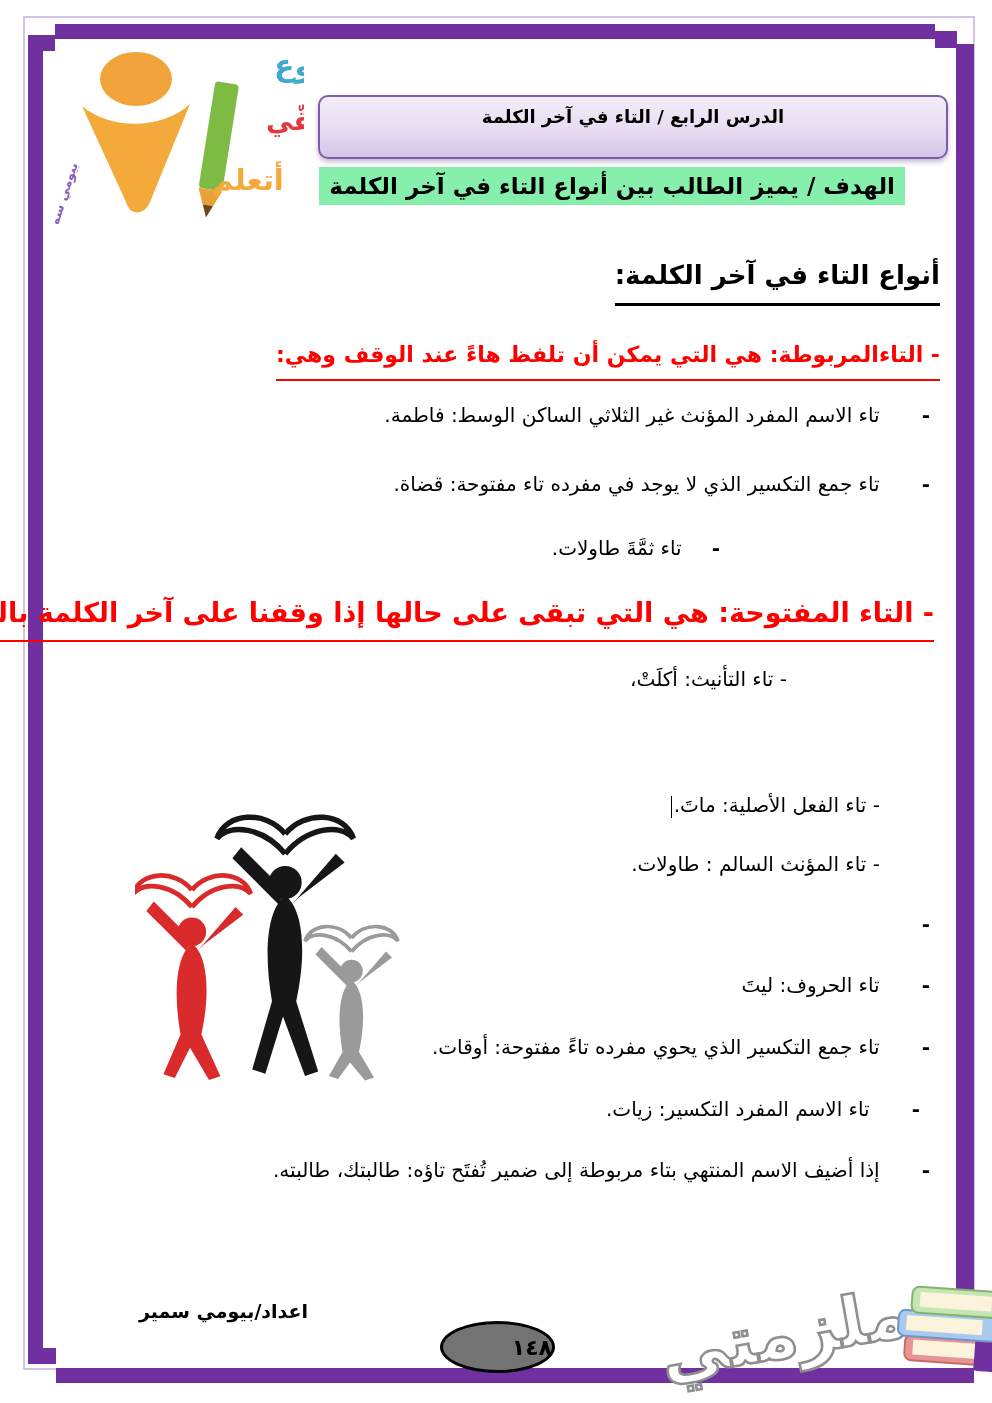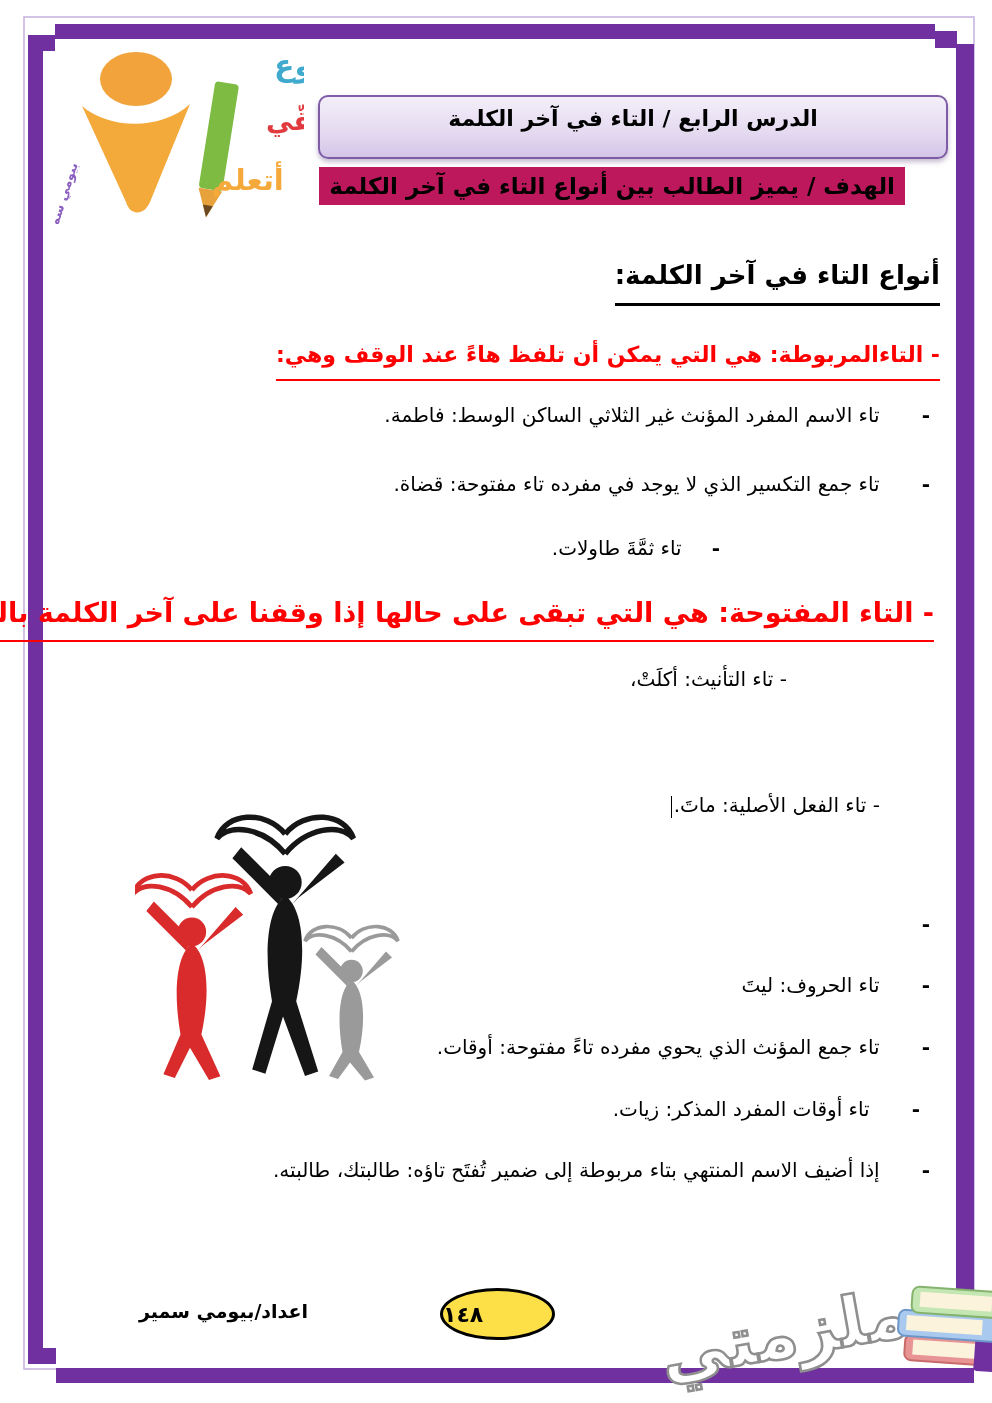--- a/index.html
+++ b/index.html
@@ -10,46 +10,46 @@
   .abs{position:absolute;}
   
   .frame-svg{position:absolute;left:0;top:0;z-index:1;}
   
   .title-box{
     left:318px;top:95px;width:630px;height:64px;box-sizing:border-box;
     border:2px solid #7E5CA6;border-radius:10px;
     background:linear-gradient(180deg,#F3EEF9 0%,#E6DCF1 55%,#D4C5E8 100%);
     box-shadow:0 3px 5px rgba(90,60,120,.35);
     display:flex;align-items:flex-start;justify-content:center;
-    font-size:22px;font-weight:bold;color:#000;padding-top:9px;z-index:3;
+    font-size:18px;font-weight:bold;color:#000;padding-top:9px;z-index:3;
   }
   .objective{
-    top:167px;right:87px;background:#be185d;color:#000;
+    top:167px;right:87px;background:#86efac;color:#000;
     font-size:23px;font-weight:bold;padding:6px 10px;z-index:3;white-space:nowrap;
   }
   .main-heading{
     top:260px;right:52px;font-size:26px;font-weight:bold;color:#000;
     border-bottom:3px solid #000;padding-bottom:13px;white-space:nowrap;z-index:3;
   }
   .red-heading{
     color:#FF0000;font-weight:bold;border-bottom:2.5px solid #FF0000;
     padding-bottom:12px;white-space:nowrap;z-index:3;
   }
   .rh1{top:342px;right:52px;font-size:22px;}
   .rh2{top:597px;right:58px;font-size:27px;}
   .body-text{font-size:20px;color:#000;white-space:nowrap;z-index:3;}
   .drow{display:flex;gap:42px;align-items:flex-start;}
   .dash{font-weight:bold;}
   .cursor-bar{display:inline-block;width:1px;height:22px;background:#000;vertical-align:middle;margin-right:2px;}
   
   .author{left:95px;top:1300px;font-size:19px;font-weight:bold;z-index:3;margin-left:44px;}
   .page-oval{
-    left:440px;top:1288px;width:115px;height:52px;box-sizing:border-box;
-    border:3px solid #000;border-radius:50%;display:flex;align-items:center;justify-content:flex-end;
-    font-size:22px;font-weight:bold;z-index:3;background:#fde047;
+    left:440px;top:1321px;width:115px;height:52px;box-sizing:border-box;
+    border:3px solid #000;border-radius:50%;display:flex;align-items:center;justify-content:flex-start;
+    font-size:22px;font-weight:bold;z-index:3;background:#737373;
   }
   .watermark{right:-6px;top:1262px;z-index:5;}
   .clipart{left:135px;top:788px;z-index:2;}
   .logo{left:44px;top:34px;z-index:4;}
 </style>
 </head>
 <body>
 
 <div class="page">
 
@@ -102,35 +102,36 @@
     <span class="dash">-</span>
     <span>تاء ثمَّةَ طاولات.</span>
   </div>
 
   <div class="abs red-heading rh2">- التاء المفتوحة: هي التي تبقى على حالها إذا وقفنا على آخر الكلمة بالسكون وهي:</div>
 
   <div class="abs body-text" style="top:667px;right:205px;">- تاء التأنيث: أكلَتْ،</div>
   <div class="abs body-text" style="top:793px;right:112px;">
     <span>- تاء الفعل الأصلية: ماتَ.</span><span class="cursor-bar"></span>
   </div>
+  <div class="abs body-text" style="top:852px;right:112px;">- تاء المؤنث السالم : طاولات.</div>
 
   <div class="abs body-text drow" style="top:912px;right:62px;">
     <span class="dash">-</span>
   </div>
   <div class="abs body-text drow" style="top:973px;right:62px;">
     <span class="dash">-</span>
     <span>تاء الحروف: ليتَ</span>
   </div>
   <div class="abs body-text drow" style="top:1035px;right:62px;">
     <span class="dash">-</span>
-    <span>تاء جمع المؤنث الذي يحوي مفرده تاءً مفتوحة: أوقات.</span>
+    <span>تاء جمع التكسير الذي يحوي مفرده تاءً مفتوحة: أوقات.</span>
   </div>
   <div class="abs body-text drow" style="top:1097px;right:72px;">
     <span class="dash">-</span>
-    <span>تاء أوقات المفرد المذكر: زيات.</span>
+    <span>تاء الاسم المفرد التكسير: زيات.</span>
   </div>
   <div class="abs body-text drow" style="top:1158px;right:62px;">
     <span class="dash">-</span>
     <span>إذا أضيف الاسم المنتهي بتاء مربوطة إلى ضمير تُفتَح تاؤه: طالبتك، طالبته.</span>
   </div>
 
   <svg class="abs clipart" width="268" height="296" viewBox="0 0 268 296">
 
     <g transform="translate(-2,64) scale(0.95)">
       <path d="M62,58 C42,34 12,30 0,44 C8,20 44,18 62,40" fill="none" stroke="#D92B2B" stroke-width="5"></path>

